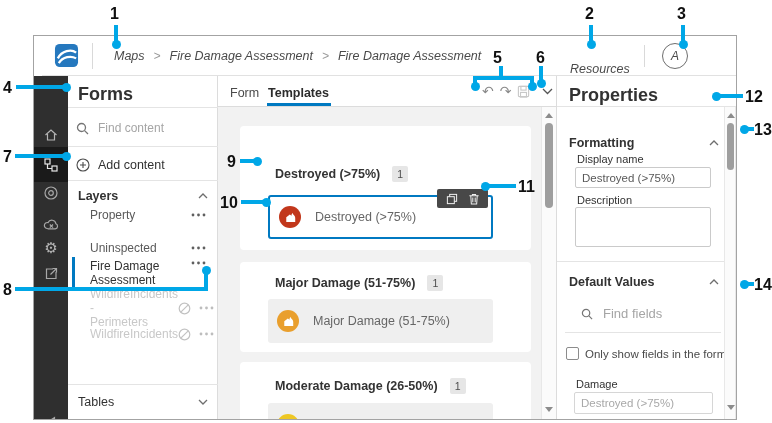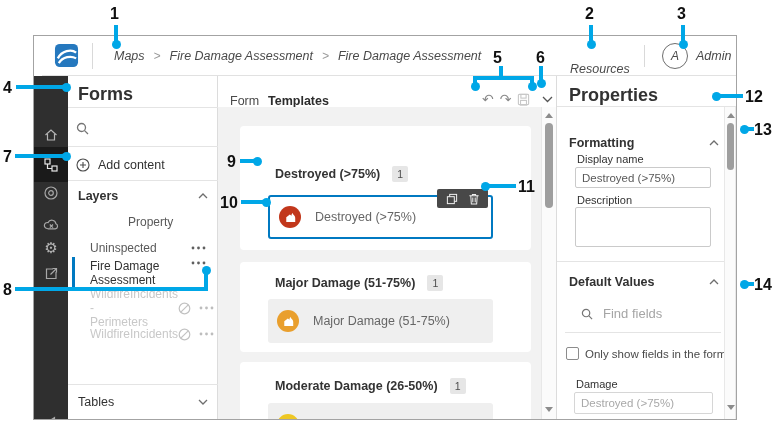--- a/index.html
+++ b/index.html
@@ -26,21 +26,21 @@
   .hline{position:absolute;height:1px;background:#e4e4e4;}
   .ph-input{border:0;outline:0;font-family:"Liberation Sans",sans-serif;font-size:12px;color:#4a4a4a;background:transparent;width:95px;}
   .ph-input::placeholder{color:#a5a5a5;}
   .layer-row{position:absolute;left:0;width:150px;display:flex;align-items:center;}
   .layer-label{font-size:12px;color:#595959;line-height:14px;}
   .layer-label.sel{color:#323232;}
   .layer-label.dis{color:#c8c8c8;}
   .selbar{position:absolute;left:4px;top:2px;width:3px;height:30px;background:#0079c1;}
   .sec-label{font-size:12.5px;color:#323232;}
   
-  .midHeader{position:absolute;left:184px;top:48px;width:520px;height:31px;background:#fff;border-bottom:1px solid #dcdcdc;box-sizing:border-box;}
+  .midHeader{position:absolute;left:184px;top:40px;width:520px;height:31px;background:#fff;border-bottom:1px solid #dcdcdc;box-sizing:border-box;}
   .tab{font-size:12.5px;color:#4a4a4a;}
   .tab.active{color:#2c2c2c;font-weight:bold;}
   .tab-underline{position:absolute;background:#0079c1;height:3px;}
   .midContent{position:absolute;left:184px;top:71px;width:323px;height:313px;background:#f2f2f2;}
   .sectionCard{position:absolute;left:22px;width:291px;background:#fff;border-radius:4px;}
   .groupHeader{position:absolute;display:flex;align-items:center;gap:12px;}
   .groupTitle{font-size:12.5px;font-weight:bold;color:#333;}
   .badge{min-width:16px;height:16px;background:#e6e6e6;border-radius:2px;color:#4c4c4c;font-size:10.5px;
          display:flex;align-items:center;justify-content:center;padding:0 3px;box-sizing:border-box;}
   .tmplCard{position:absolute;left:28px;width:225px;height:44px;border-radius:3px;display:flex;align-items:center;box-sizing:border-box;}
@@ -93,23 +93,20 @@
         <span class="crumb-sep">&gt;</span>
         <span class="crumb">Fire Damage Assessment</span>
       </div>
       <div class="abs" style="left:528px;top:0;height:40px;display:flex;align-items:flex-end;">
         <span class="crumb">Resources</span>
       </div>
       <div class="vdiv abs" style="left:602px;top:9px;height:22px;"></div>
       <div class="avatar abs" style="left:620px;top:7px;">
         <span>A</span>
       </div>
-      <div class="abs" style="left:654px;top:0;height:40px;display:flex;align-items:center;">
-        <span class="crumb">Admin</span>
-      </div>
     </div>
 
     <div class="sidebar">
       <div class="sb-ico" style="top:51px;">
         <svg width="16" height="16" viewBox="0 0 16 16" fill="none" stroke="#b5b5b5" stroke-width="1.2">
           <path d="M2.5 8 L8 3 L13.5 8"></path>
             <path d="M4.5 7 V13 H11.5 V7"></path>
         </svg>
       </div>
       <div class="sb-active" style="top:71px;"></div>
@@ -152,20 +149,21 @@
       <div class="abs panel-title" style="left:10px;top:8px;">Forms</div>
       <div class="hline" style="left:0;top:31px;width:150px;"></div>
 
       <div class="abs" style="left:8px;top:39px;width:134px;height:26px;display:flex;align-items:center;gap:7px;">
         <span>
           <svg width="13" height="13" viewBox="0 0 13 13" fill="none" stroke="#757575" stroke-width="1.3">
             <circle cx="5.5" cy="5.5" r="4"></circle>
               <path d="M8.6 8.6 L12 12"></path>
           </svg>
         </span>
+        <input class="ph-input" placeholder="Find content" style="">
       </div>
       <div class="hline" style="left:0;top:70px;width:150px;"></div>
 
       <div class="abs" style="left:8px;top:76px;height:26px;display:flex;align-items:center;gap:8px;">
         <span>
           <svg width="14" height="14" viewBox="0 0 14 14" fill="none" stroke="#4a4a4a" stroke-width="1.1">
             <circle cx="7" cy="7" r="6"></circle>
               <path d="M7 4 V10 M4 7 H10"></path>
           </svg>
         </span>
@@ -175,21 +173,21 @@
 
       <div class="abs" style="left:10px;top:110px;width:130px;height:20px;display:flex;align-items:center;justify-content:space-between;">
         <span class="sec-label" style="font-weight:bold;">Layers</span>
         <span>
           <svg width="10" height="6" viewBox="0 0 10 6" fill="none" stroke="#6e6e6e" stroke-width="1.3">
               <path d="M1 5 L5 1 L9 5"></path>
             </svg>
         </span>
       </div>
 
-      <div class="layer-row" style="top:136px;height:20px;margin-left:38px;">
+      <div class="layer-row" style="top:129px;height:20px;">
         <span class="layer-label" style="margin-left:22px;">Property</span>
         <span style="margin-left:auto;margin-right:12px;">
           <svg width="15" height="4" viewBox="0 0 15 4">
               <circle cx="2" cy="2" r="1.4" fill="#5f5f5f"></circle>
               <circle cx="7.5" cy="2" r="1.4" fill="#5f5f5f"></circle>
               <circle cx="13" cy="2" r="1.4" fill="#5f5f5f"></circle>
             </svg>
         </span>
       </div>
 

